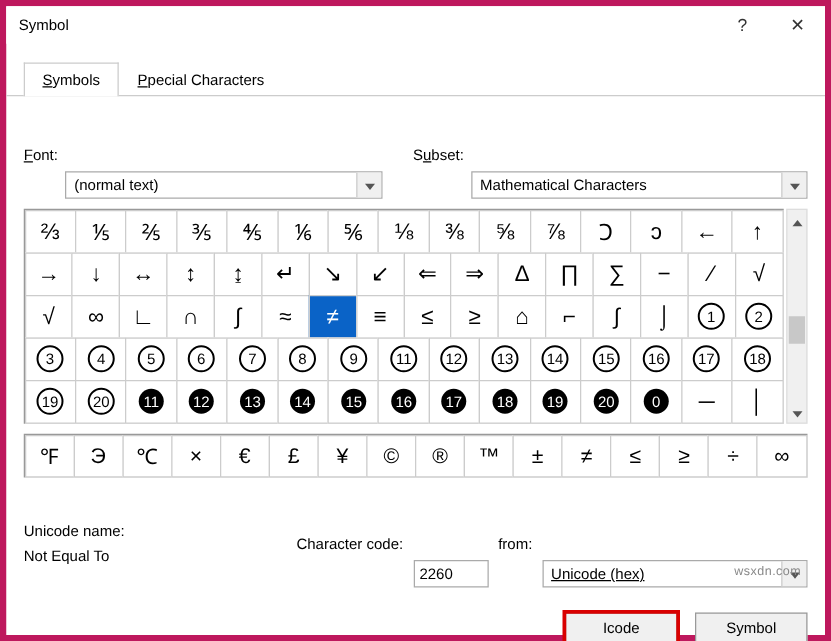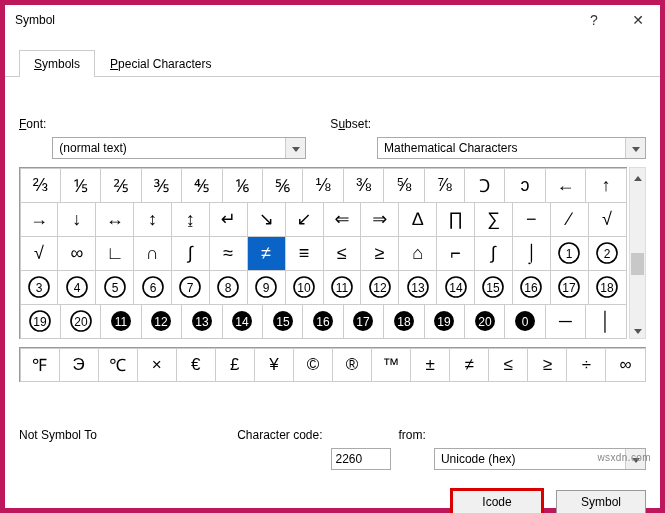--- a/index.html
+++ b/index.html
@@ -25,25 +25,25 @@
 .sym-cell.sel { background: #0a63c7; color: #fff; }
 .vscroll { width: 17px; background: #f0f0f0; border: 1px solid #ddd; display: flex; flex-direction: column; }
 .vscroll .sbtn { height: 17px; display: flex; align-items: center; justify-content: center; font-size: 9px; color: #555; }
 .vscroll .track { flex: 1; position: relative; }
 .vscroll .thumb { position: absolute; left: 1px; right: 1px; top: 50%; height: 22px; background: #c8c8c8; }
 .section-label { margin-top: 4px; }
 .recent-row .sym-cell { height: 34px; font-size: 17px; }
 .info-row { display: flex; align-items: center; gap: 8px; margin-top: 10px; }
 .info-left { flex: 1; display:flex; flex-direction:column; gap:6px;}
 .code-input { width: 60px; height: 22px; border: 1px solid #aaa; padding: 0 4px; text-align: left; background:#fff;margin-top:48px;}
-.from-select { width: 124px; }
+.from-select { width: 124px; text-decoration: underline; }
 .btn-row { display: flex; justify-content: flex-end; gap: 14px; padding: 10px 14px 14px 0; }
 .pbtn { width: 90px; height: 24px; border: 1px solid #999; background: #f0f0f0; display: flex; align-items: center; justify-content: center; cursor: default; }
 .pbtn.primary { outline: 3px solid #d90000; outline-offset: -1px; }
-.watermark { position: absolute; right: 14px; bottom: 50px; font-size: 10px; color: #888; letter-spacing: 0.4px; }
+.watermark { position: absolute; right: 24px; bottom: 50px; font-size: 10px; color: #888; letter-spacing: 0.4px; }
 .chev::before { content: ""; display: inline-block; width: 0; height: 0; border-left: 4px solid transparent; border-right: 4px solid transparent; border-top: 5px solid #555; }
 .upchev::before { border-top: none; border-bottom: 5px solid #555; border-left: 4px solid transparent; border-right: 4px solid transparent; content:""; display:inline-block; width:0; height:0;}
 svg.circ { width: 24px; height: 24px; }
 </style>
 </head>
 <body>
 
 <div class="window">
 
   <div class="titlebar">
@@ -176,26 +176,20 @@
             <div class="sym-cell">
               <svg class="circ" viewBox="0 0 24 24">
                 <circle cx="12" cy="12" r="10" fill="none" stroke="#000" stroke-width="1.6"></circle>
                 <text x="12" y="16.5" text-anchor="middle" font-size="13" font-family="Arial" fill="#000">8</text>
               </svg>
             </div>
             <div class="sym-cell">
               <svg class="circ" viewBox="0 0 24 24">
                 <circle cx="12" cy="12" r="10" fill="none" stroke="#000" stroke-width="1.6"></circle>
                 <text x="12" y="16.5" text-anchor="middle" font-size="13" font-family="Arial" fill="#000">9</text>
-              </svg>
-            </div>
-            <div class="sym-cell">
-              <svg class="circ" viewBox="0 0 24 24">
-                <circle cx="12" cy="12" r="10" fill="none" stroke="#000" stroke-width="1.6"></circle>
-                <text x="12" y="16.5" text-anchor="middle" font-size="11" font-family="Arial" fill="#000">10</text>
               </svg>
             </div>
             <div class="sym-cell">
               <svg class="circ" viewBox="0 0 24 24">
                 <circle cx="12" cy="12" r="10" fill="none" stroke="#000" stroke-width="1.6"></circle>
                 <text x="12" y="16.5" text-anchor="middle" font-size="11" font-family="Arial" fill="#000">11</text>
               </svg>
             </div>
             <div class="sym-cell">
               <svg class="circ" viewBox="0 0 24 24">
@@ -353,21 +347,22 @@
           <div class="sym-cell">≠</div>
           <div class="sym-cell">≤</div>
           <div class="sym-cell">≥</div>
           <div class="sym-cell">÷</div>
           <div class="sym-cell">∞</div>
         </div>
     </div>
 
     <div class="info-row">
       <div class="info-left">
-        <div>Not Symbol To</div>
+        <div>Unicode name:</div>
+        <div>Not Equal To</div>
       </div>
       <label><span class="u">C</span>haracter code:</label>
       <input class="code-input" value="2260" style="">
       <label>fro<span class="u">m</span>:</label>
       <div class="select from-select">
         <div class="val">Unicode (hex)</div>
         <div class="arrow">
             <span class="chev"></span>
           </div>
       </div>

